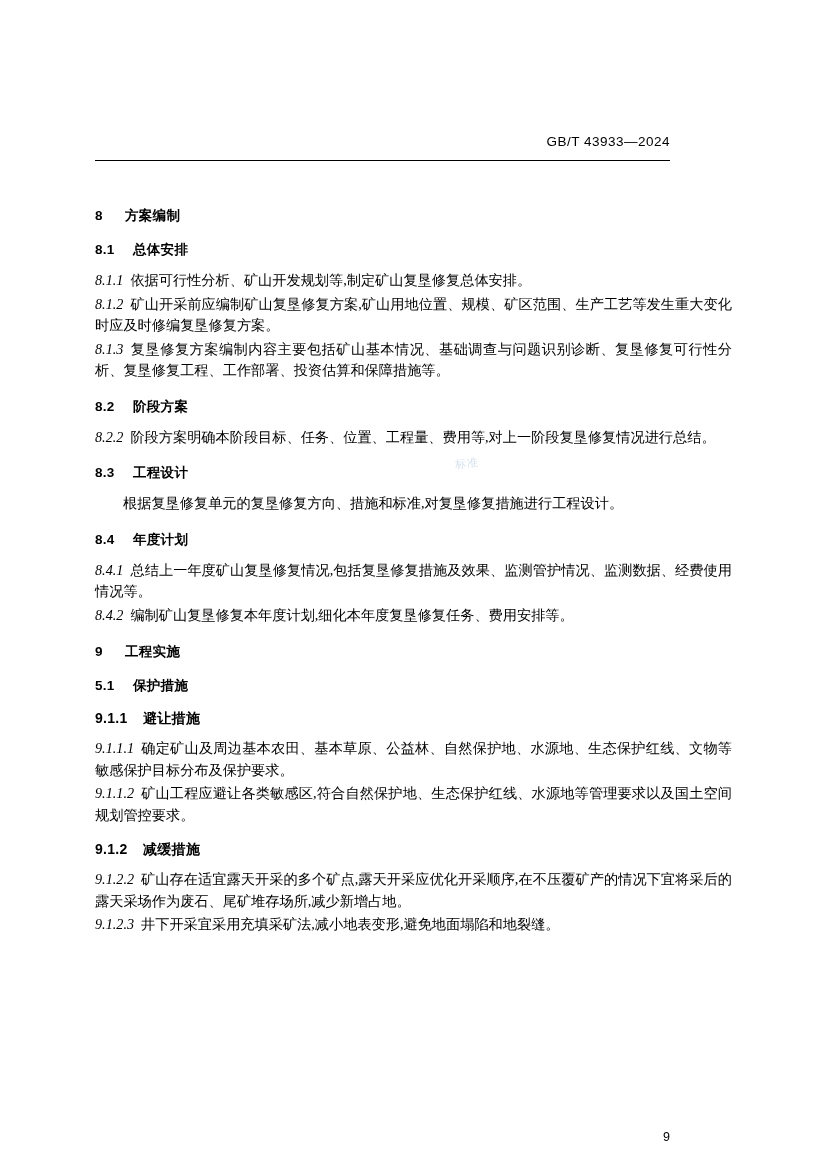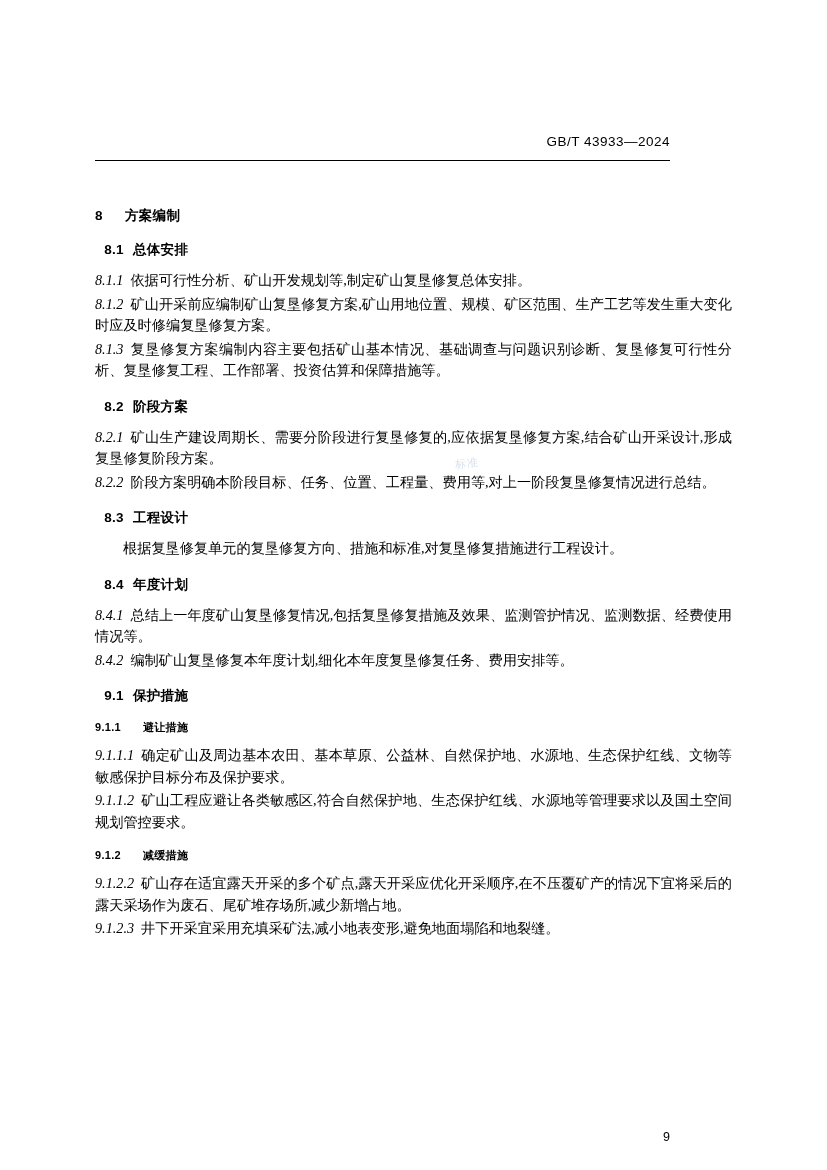--- a/index.html
+++ b/index.html
@@ -70,25 +70,24 @@
   .clause-h2 {
     font-family: "Liberation Sans", sans-serif;
     font-size: 13.5px;
     font-weight: bold;
     margin: 16px 0 11px 0;
     letter-spacing: 0.3px;
   }
   .clause-h2 .num {
     display: inline-block;
     min-width: 38px;
-    text-align: center;
   }
   .clause-h3 {
     font-family: "Liberation Sans", sans-serif;
-    font-size: 11px;
+    font-size: 14px;
     font-weight: bold;
     margin: 15px 0 10px 0;
     letter-spacing: 0.3px;
   }
   .clause-h3 .num {
     display: inline-block;
     min-width: 48px;
   }
   p.para {
     font-size: 14.2px;
@@ -137,28 +136,28 @@
 
   <div class="watermark">标准</div>
 
   <div class="content" id="content">
       <div class="clause-h1"><span class="num">8</span><span>方案编制</span></div>
       <div class="clause-h2"><span class="num">8.1</span><span>总体安排</span></div>
       <p class="para"><span class="pnum">8.1.1</span><span>依据可行性分析、矿山开发规划等,制定矿山复垦修复总体安排。</span></p>
       <p class="para"><span class="pnum">8.1.2</span><span>矿山开采前应编制矿山复垦修复方案,矿山用地位置、规模、矿区范围、生产工艺等发生重大变化时应及时修编复垦修复方案。</span></p>
       <p class="para"><span class="pnum">8.1.3</span><span>复垦修复方案编制内容主要包括矿山基本情况、基础调查与问题识别诊断、复垦修复可行性分析、复垦修复工程、工作部署、投资估算和保障措施等。</span></p>
       <div class="clause-h2"><span class="num">8.2</span><span>阶段方案</span></div>
-      <p class="para"><span class="pnum">8.2.1</span><span>矿山生产建设周期长、需要分阶段进行复垦修复的,应依据复垦修复方案,结合矿山开采设计,形成复垦修复阶段方案。</span></p>
       <p class="para"><span class="pnum">8.2.2</span><span>阶段方案明确本阶段目标、任务、位置、工程量、费用等,对上一阶段复垦修复情况进行总结。</span></p>
       <div class="clause-h2"><span class="num">8.3</span><span>工程设计</span></div>
       <p class="para indent"><span>根据复垦修复单元的复垦修复方向、措施和标准,对复垦修复措施进行工程设计。</span></p>
       <div class="clause-h2"><span class="num">8.4</span><span>年度计划</span></div>
       <p class="para"><span class="pnum">8.4.1</span><span>总结上一年度矿山复垦修复情况,包括复垦修复措施及效果、监测管护情况、监测数据、经费使用情况等。</span></p>
       <p class="para"><span class="pnum">8.4.2</span><span>编制矿山复垦修复本年度计划,细化本年度复垦修复任务、费用安排等。</span></p>
-      <div class="clause-h2"><span class="num">9.1</span><span>保护措施</span></div>
+      <div class="clause-h1"><span class="num">9</span><span>工程实施</span></div>
+      <div class="clause-h2"><span class="num">5.1</span><span>保护措施</span></div>
       <div class="clause-h3"><span class="num">9.1.1</span><span>避让措施</span></div>
       <p class="para"><span class="pnum">9.1.1.1</span><span>确定矿山及周边基本农田、基本草原、公益林、自然保护地、水源地、生态保护红线、文物等敏感保护目标分布及保护要求。</span></p>
       <p class="para"><span class="pnum">9.1.1.2</span><span>矿山工程应避让各类敏感区,符合自然保护地、生态保护红线、水源地等管理要求以及国土空间规划管控要求。</span></p>
       <div class="clause-h3"><span class="num">9.1.2</span><span>减缓措施</span></div>
       <p class="para"><span class="pnum">9.1.2.2</span><span>矿山存在适宜露天开采的多个矿点,露天开采应优化开采顺序,在不压覆矿产的情况下宜将采后的露天采场作为废石、尾矿堆存场所,减少新增占地。</span></p>
       <p class="para"><span class="pnum">9.1.2.3</span><span>井下开采宜采用充填采矿法,减小地表变形,避免地面塌陷和地裂缝。</span></p>
     </div>
 
   <div class="footer-page">9</div>
 

